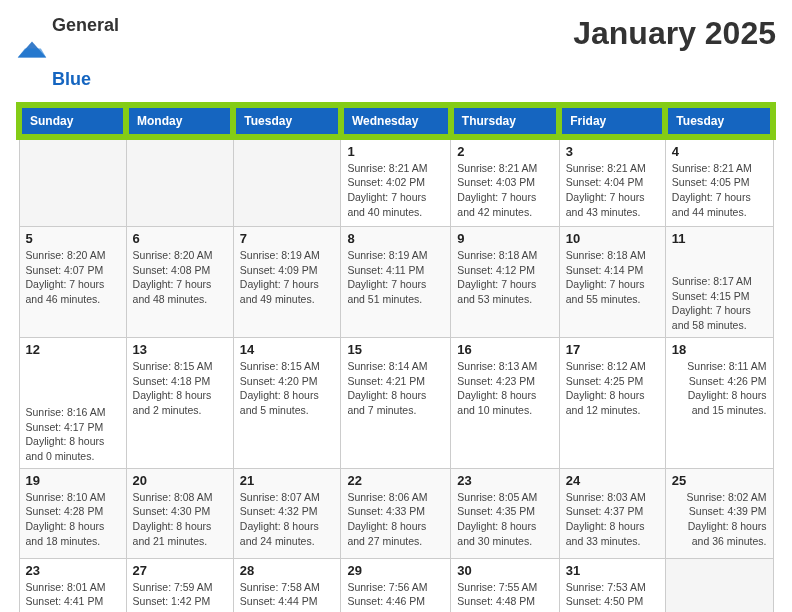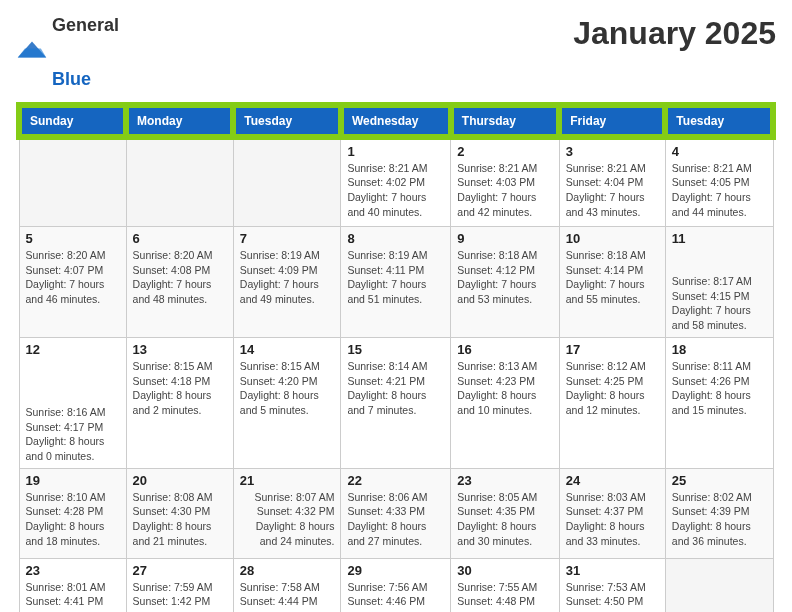--- a/index.html
+++ b/index.html
@@ -240,21 +240,21 @@
         </td>
         <td>
           <span class="day-num">17</span>
           <div class="day-info" style="white-space: pre-line;">Sunrise: 8:12 AM
 Sunset: 4:25 PM
 Daylight: 8 hours
 and 12 minutes.</div>
         </td>
         <td>
           <span class="day-num">18</span>
-          <div class="day-info" style="white-space: pre-line;">Sunrise: 8:11 AM
+          <div class="day-info" style="white-space: pre-line; text-align: right;">Sunrise: 8:11 AM
 Sunset: 4:26 PM
 Daylight: 8 hours
 and 15 minutes.</div>
         </td>
       </tr>
       <tr>
         <td>
           <span class="day-num">19</span>
           <div class="day-info" style="white-space: pre-line;">Sunrise: 8:10 AM
 Sunset: 4:28 PM
@@ -263,21 +263,21 @@
         </td>
         <td>
           <span class="day-num">20</span>
           <div class="day-info" style="white-space: pre-line;">Sunrise: 8:08 AM
 Sunset: 4:30 PM
 Daylight: 8 hours
 and 21 minutes.</div>
         </td>
         <td>
           <span class="day-num">21</span>
-          <div class="day-info" style="white-space: pre-line; text-align: right;">Sunrise: 8:07 AM
+          <div class="day-info" style="white-space: pre-line;">Sunrise: 8:07 AM
 Sunset: 4:32 PM
 Daylight: 8 hours
 and 24 minutes.</div>
         </td>
         <td>
           <span class="day-num">22</span>
           <div class="day-info" style="white-space: pre-line;">Sunrise: 8:06 AM
 Sunset: 4:33 PM
 Daylight: 8 hours
 and 27 minutes.</div>
@@ -291,21 +291,21 @@
         </td>
         <td>
           <span class="day-num">24</span>
           <div class="day-info" style="white-space: pre-line;">Sunrise: 8:03 AM
 Sunset: 4:37 PM
 Daylight: 8 hours
 and 33 minutes.</div>
         </td>
         <td>
           <span class="day-num">25</span>
-          <div class="day-info" style="white-space: pre-line;">Sunrise: 8:02 AM
+          <div class="day-info" style="white-space: pre-line; text-align: right;">Sunrise: 8:02 AM
 Sunset: 4:39 PM
 Daylight: 8 hours
 and 36 minutes.</div>
         </td>
       </tr>
       <tr>
         <td>
           <span class="day-num">23</span>
           <div class="day-info" style="white-space: pre-line;">Sunrise: 8:01 AM
 Sunset: 4:41 PM

